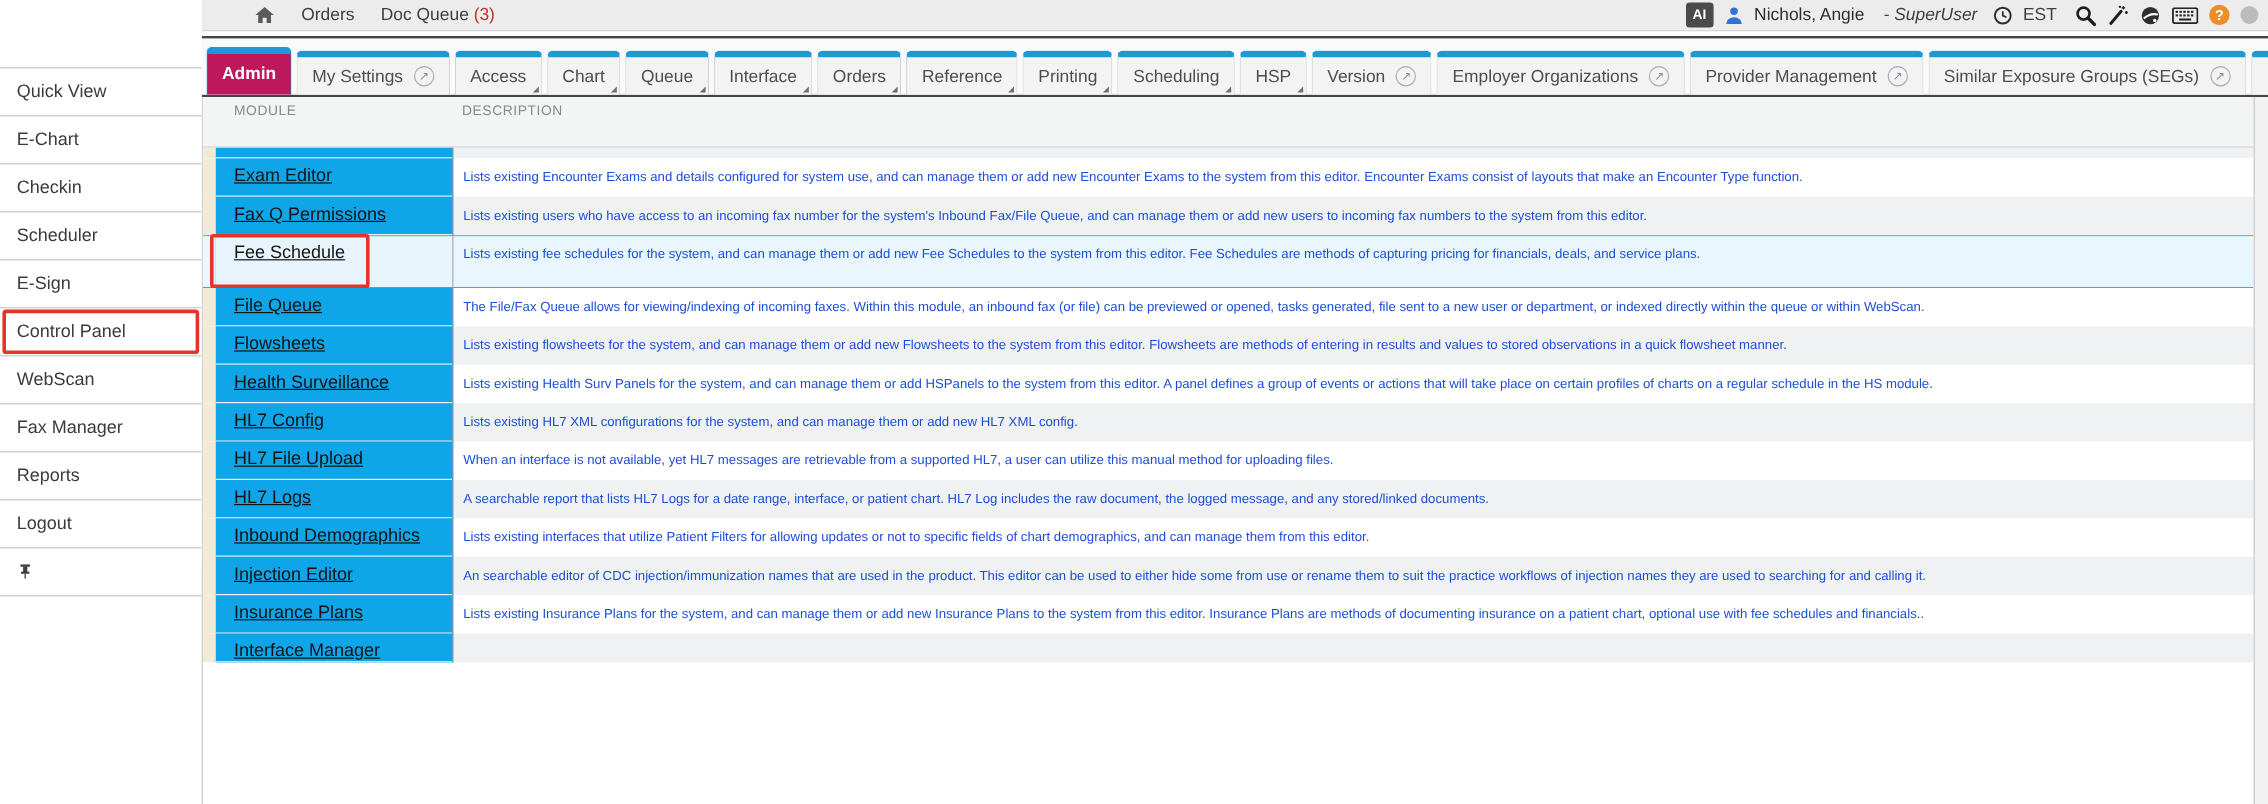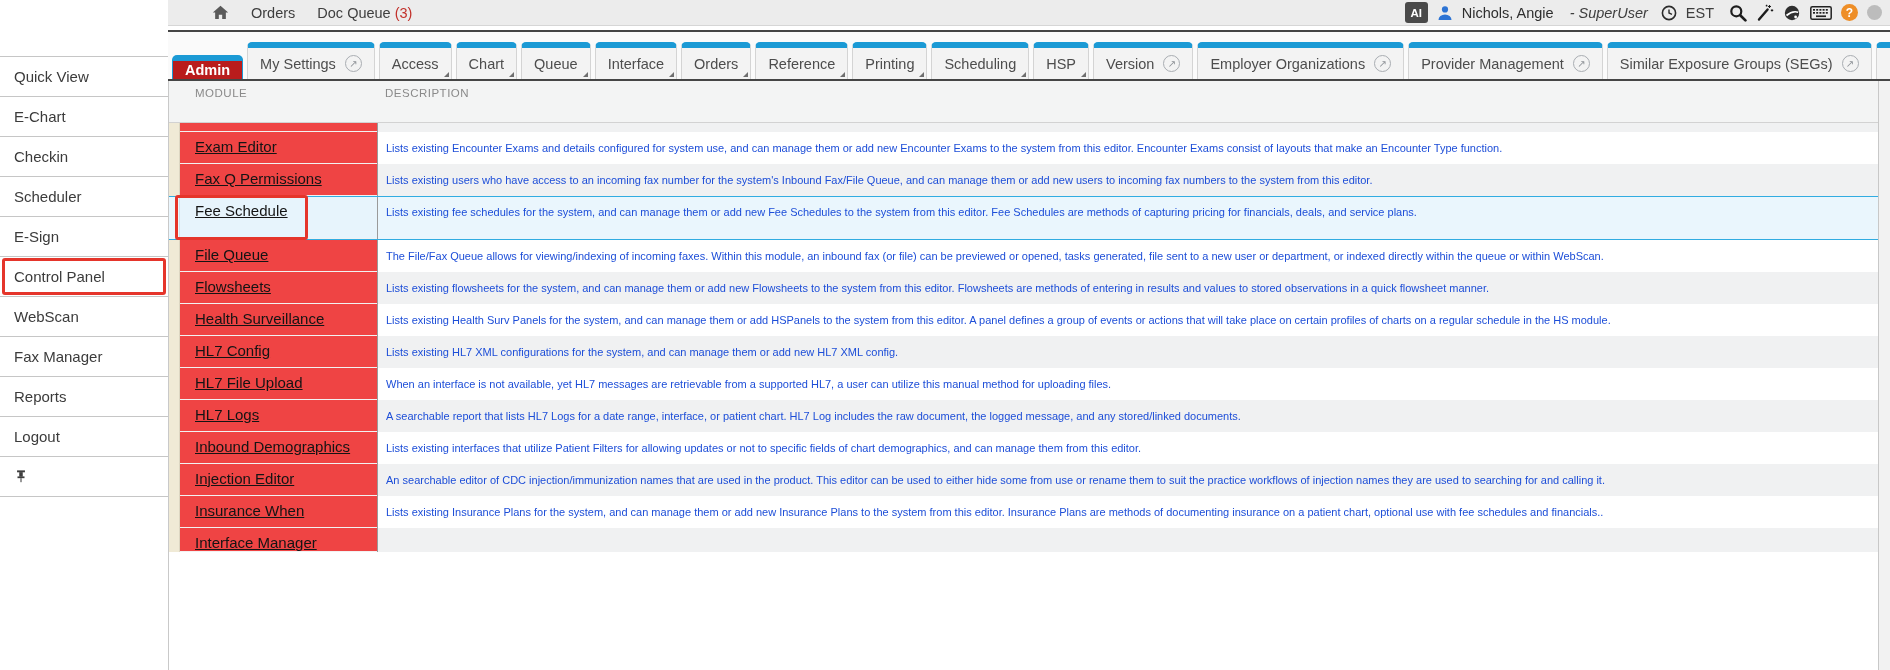--- a/index.html
+++ b/index.html
@@ -32,37 +32,37 @@
   .icon-btn { display: flex; align-items: center; cursor: pointer; }
 
   
   #tabstrip { position: absolute; left: 168px; right: 0; top: 30px; height: 51px; background: #fafafa;
     border-top: 2px solid #454545; border-bottom: 2px solid #454545;
     display: flex; align-items: flex-end; padding-left: 4px; overflow: hidden; white-space: nowrap; }
   .tab { position: relative; flex: none; height: 37px; border-radius: 5px 5px 0 0;
     background: #f3f3f3; border: 1px solid #d4d4d4; border-bottom: none; border-top: 6px solid #1b9ad5;
     display: flex; align-items: center; padding: 0 12px; margin-right: 4px;
     font-size: 14.5px; color: #4d4d4d; cursor: pointer; }
-  .tab.active { height: 24px; background: #b91c1c; border-color: #1b9ad5; color: #fff; font-weight: bold; }
+  .tab.active { height: 40px; background: #be185d; border-color: #1b9ad5; color: #fff; font-weight: bold; }
   .tab-ext { width: 17px; height: 17px; border: 1.5px solid #a9adb2; border-radius: 50%; color: #8d9196;
     display: flex; align-items: center; justify-content: center; font-size: 10px; margin-left: 9px; flex: none; }
   .tab-caret { position: absolute; right: 2px; bottom: 2px; width: 0; height: 0;
     border-left: 5px solid transparent; border-bottom: 5px solid #6f6f6f; }
 
   
   #main { position: absolute; left: 168px; top: 81px; right: 12px; bottom: 0; overflow: hidden;
     background: #fff; border-left: 1px solid #c9c9c9; }
   #thead { height: 42px; background: #f3f4f4; border-bottom: 1px solid #d2d2d2; position: relative;
     font-size: 11.5px; letter-spacing: .5px; color: #8a8a8a; }
   #thead span { position: absolute; top: 6px; }
   #th-module { left: 26px; }
   #th-desc { left: 216px; }
   .trow { display: flex; position: relative; }
   .cEdge { width: 11px; flex: none; background: #f0ead6; border-right: 1px solid #dcd6c2; }
-  .cMod { width: 198px; flex: none; background: #ef4444; border-right: 1px solid #9a9a9a;
+  .cMod { width: 198px; flex: none; background: #0ea5e9; border-right: 1px solid #9a9a9a;
     padding: 6px 10px 0 15px; box-shadow: inset 0 -1px 0 #f2f2f2; }
   .cDesc { flex: 1; padding: 6px 50px 6px 8px; line-height: 20px; font-size: 11px; color: #1d4ed8; }
   .module-link { font-size: 15px; color: #141414; text-decoration: underline; cursor: pointer; white-space: nowrap; }
   .trow.w .cDesc { background: #ffffff; }
   .trow.g .cDesc { background: #f0f1f2; }
   .trow.partial { height: 9px; overflow: hidden; }
   .trow.partial .cDesc, .trow.partial .cMod { padding-top: 0; }
   .trow.sel { border-top: 1px solid #31ace1; border-bottom: 1px solid #31ace1; }
   .trow.sel .cDesc { background: #eaf6fd; padding-top: 5px; padding-bottom: 17px; }
   .trow.sel .cMod { background: #e7f4fc; padding-top: 5px; }
@@ -318,21 +318,21 @@
         <div class="cMod"><a class="module-link">Inbound Demographics</a></div>
         <div class="cDesc">Lists existing interfaces that utilize Patient Filters for allowing updates or not to specific fields of chart demographics, and can manage them from this editor.</div>
       </div>
       <div class="trow g">
         <span class="cEdge"></span>
         <div class="cMod"><a class="module-link">Injection Editor</a></div>
         <div class="cDesc">An searchable editor of CDC injection/immunization names that are used in the product. This editor can be used to either hide some from use or rename them to suit the practice workflows of injection names they are used to searching for and calling it.</div>
       </div>
       <div class="trow w">
         <span class="cEdge"></span>
-        <div class="cMod"><a class="module-link">Insurance When</a></div>
+        <div class="cMod"><a class="module-link">Insurance Plans</a></div>
         <div class="cDesc">Lists existing Insurance Plans for the system, and can manage them or add new Insurance Plans to the system from this editor. Insurance Plans are methods of documenting insurance on a patient chart, optional use with fee schedules and financials..</div>
       </div>
       <div class="trow g">
         <span class="cEdge"></span>
         <div class="cMod"><a class="module-link">Interface Manager</a></div>
         <div class="cDesc"></div>
       </div>
     </div>
 </div>
 

